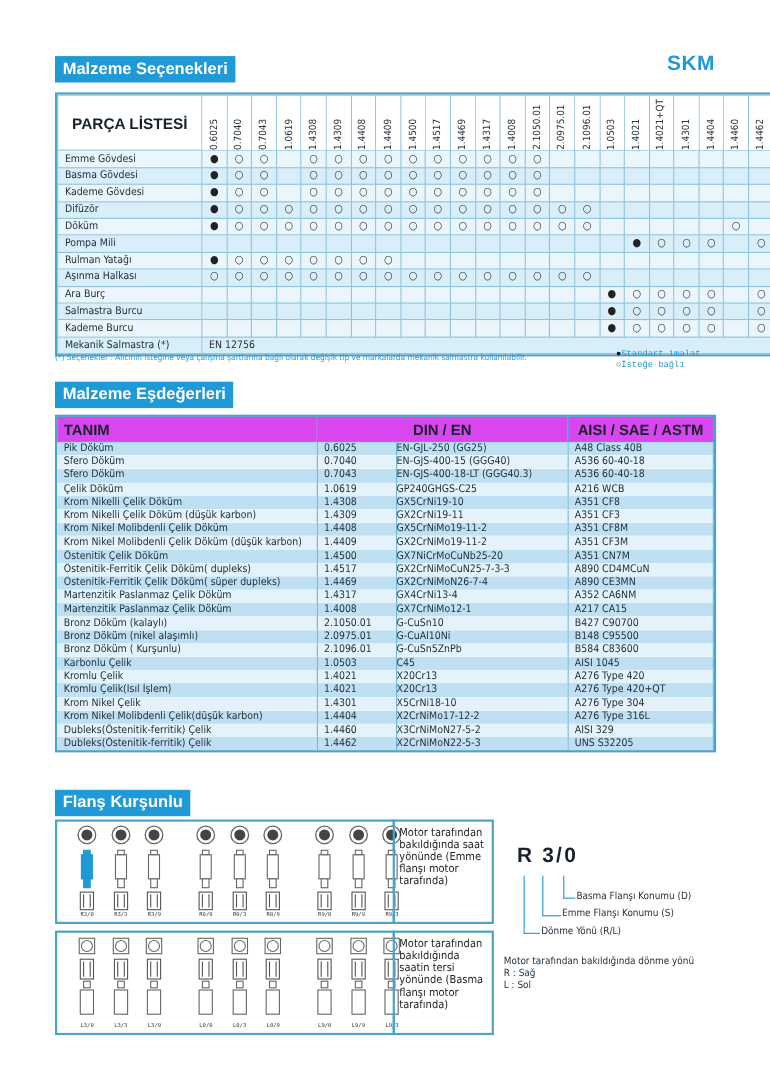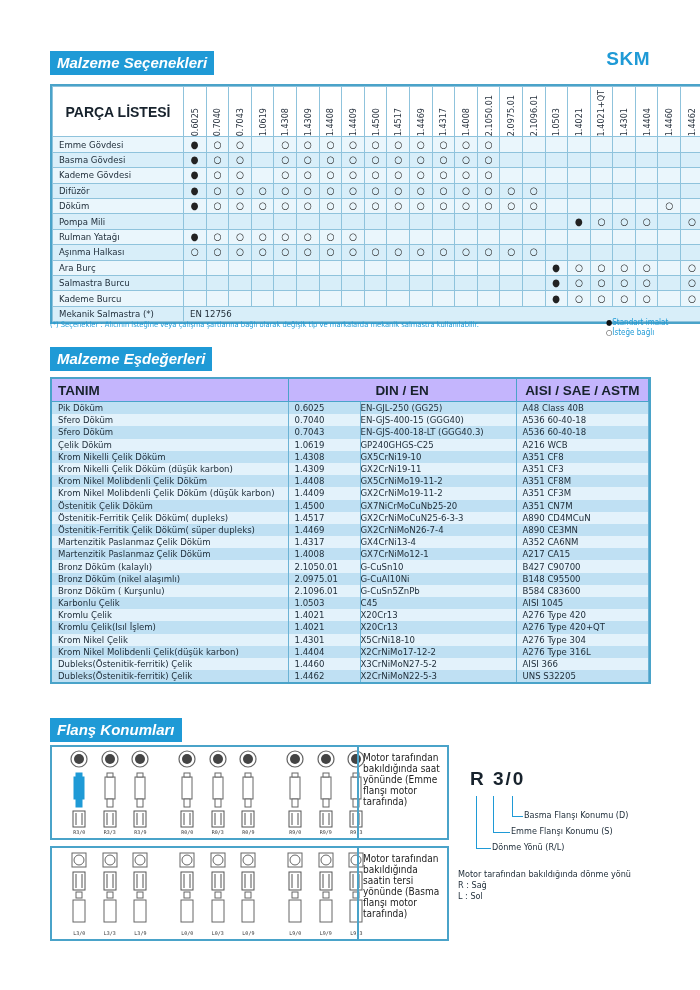--- a/index.html
+++ b/index.html
@@ -1,37 +1,37 @@
 <!DOCTYPE html>
 <html><head>
 <meta charset="utf-8">
 <style>
   html,body{margin:0;padding:0;background:#fff;}
   body{width:700px;height:990px;position:relative;font-family:"DejaVu Sans Condensed","Liberation Sans",sans-serif;color:#1e2a35;overflow:hidden;}
-  .sec-title{position:absolute;left:50px;background:#1f9ad6;color:#fff;font-family:"Liberation Sans",sans-serif;font-weight:bold;font-size:15px;padding:3px 7px;line-height:18px;font-style:italic;}
+  .sec-title{position:absolute;left:50px;background:#1f9ad6;color:#fff;font-family:"Liberation Sans",sans-serif;font-weight:bold;font-size:15px;padding:3px 7px;line-height:18px;}
   .brand{position:absolute;right:50px;top:48px;color:#1f9ad6;font-family:"Liberation Sans",sans-serif;font-weight:bold;font-size:19px;letter-spacing:0.5px;}
   
   #t1{position:absolute;left:50px;top:84px;width:656px;border:2px solid #4aa3c9;box-sizing:border-box;}
   #t1 table{border-collapse:collapse;width:100%;table-layout:fixed;}
   #t1 th,#t1 td{border:1px solid #8fc3dc;padding:0;font-size:9.5px;height:14.4px;line-height:14px;}
   #t1 th.ph{height:44px;font-family:"Liberation Sans",sans-serif;font-size:14px;font-weight:bold;width:130px;color:#17222c;background:#fff;}
   #t1 th.mh{background:#fff;vertical-align:bottom;position:relative;}
   #t1 th.mh span{display:block;writing-mode:vertical-rl;transform:rotate(180deg);font-weight:normal;font-size:9px;margin:0 auto;padding-bottom:3px;white-space:nowrap;color:#2a3440;}
   #t1 td.lbl{padding-left:6px;white-space:nowrap;overflow:hidden;color:#22303c;}
   #t1 tr:nth-child(even) td{background:#d8eef9;}
   #t1 tr:nth-child(odd) td{background:#eaf6fc;}
   #t1 td.c{text-align:center;font-size:10px;color:#222;}
   #t1 td.span{padding-left:6px;}
   .fnote{position:absolute;left:50px;top:320px;font-size:7.5px;color:#1f9ad6;}
-  .legend{position:absolute;left:606px;top:318px;font-size:8px;color:#1f9ad6;line-height:10px;}
+  .legend{position:absolute;left:560px;top:318px;font-size:8px;color:#1f9ad6;line-height:10px;font-family:Liberation Mono, monospace;}
   .legend b{color:#111;font-weight:normal;}
   
   #t2{position:absolute;left:50px;top:377px;width:601px;border:2px solid #4aa3c9;box-sizing:border-box;}
   #t2 table{border-collapse:collapse;width:100%;table-layout:fixed;}
-  #t2 th{font-family:"Liberation Sans",sans-serif;font-size:13.5px;font-weight:bold;height:20px;background:#c4b5fd;color:#17222c;border-right:1px solid #4aa3c9;border-bottom:1px solid #4aa3c9;}
+  #t2 th{font-family:"Liberation Sans",sans-serif;font-size:13.5px;font-weight:bold;height:20px;background:#d946ef;color:#17222c;border-right:1px solid #4aa3c9;border-bottom:1px solid #4aa3c9;}
   #t2 th.l{text-align:left;padding-left:6px;}
   #t2 td{font-size:9.5px;height:12.2px;line-height:12px;padding:0 0 0 6px;border-right:1px solid #6cb3d5;white-space:nowrap;overflow:hidden;color:#22303c;}
   #t2 tr:nth-child(odd) td{background:#bfe0f3;}
   #t2 tr:nth-child(even) td{background:#e3f2fb;}
   #t2 td.n{padding-left:0;}
   
   .fbox{position:absolute;left:50px;width:309px;border:2px solid #4aa3c9;box-sizing:border-box;}
   .tbox{position:absolute;left:357px;width:92px;border:2px solid #4aa3c9;box-sizing:border-box;font-size:10px;line-height:11px;padding:5px 4px;color:#222;}
   .pump{position:absolute;width:28px;height:92px;}
   .plbl{position:absolute;font-size:5px;color:#333;width:28px;text-align:center;font-family:"DejaVu Sans Mono",monospace;}
@@ -489,21 +489,21 @@
         </tr>
         <tr>
           <td>Östenitik Çelik Döküm</td>
           <td>1.4500</td>
           <td class="n">GX7NiCrMoCuNb25-20</td>
           <td>A351 CN7M</td>
         </tr>
         <tr>
           <td>Östenitik-Ferritik Çelik Döküm( dupleks)</td>
           <td>1.4517</td>
-          <td class="n">GX2CrNiMoCuN25-6-3-3</td>
+          <td class="n">GX2CrNiMoCuN25-7-3-3</td>
           <td>A890 CD4MCuN</td>
         </tr>
         <tr>
           <td>Östenitik-Ferritik Çelik Döküm( süper dupleks)</td>
           <td>1.4469</td>
           <td class="n">GX2CrNiMoN26-7-4</td>
           <td>A890 CE3MN</td>
         </tr>
         <tr>
           <td>Martenzitik Paslanmaz Çelik Döküm</td>
@@ -562,33 +562,33 @@
         <tr>
           <td>Krom Nikel Molibdenli Çelik(düşük karbon)</td>
           <td>1.4404</td>
           <td class="n">X2CrNiMo17-12-2</td>
           <td>A276 Type 316L</td>
         </tr>
         <tr>
           <td>Dubleks(Östenitik-ferritik) Çelik</td>
           <td>1.4460</td>
           <td class="n">X3CrNiMoN27-5-2</td>
-          <td>AISI 366</td>
+          <td>AISI 329</td>
         </tr>
         <tr>
           <td>Dubleks(Östenitik-ferritik) Çelik</td>
           <td>1.4462</td>
           <td class="n">X2CrNiMoN22-5-3</td>
           <td>UNS S32205</td>
         </tr>
       </tbody>
   </table>
 </div>
 
-<div class="sec-title" style="top:718px">Flanş Konumları</div>
+<div class="sec-title" style="top:718px">Flanş Kurşunlu</div>
 
 <div class="fbox" style="top:745px;height:95px" id="grpR">
     <div class="pump" style="left: 13.2px; top: 2px;"><svg width="28" height="80" viewBox="0 0 28 80">
         <circle cx="14" cy="10" r="8" fill="#fff" stroke="#666" stroke-width="1.2"></circle>
         <circle cx="14" cy="10" r="5" fill="#444"></circle>
         <rect x="9" y="28" width="10" height="22" fill="#1f9ad6" stroke="#1f9ad6" stroke-width="1"></rect>
         <rect x="11" y="24" width="6" height="4" fill="#1f9ad6" stroke="#1f9ad6"></rect>
         <rect x="11" y="50" width="6" height="8" fill="#1f9ad6" stroke="#1f9ad6"></rect>
         <rect x="8" y="62" width="12" height="16" fill="#fff" stroke="#555"></rect>
         <line x1="11" y1="64" x2="11" y2="76" stroke="#555"></line>

